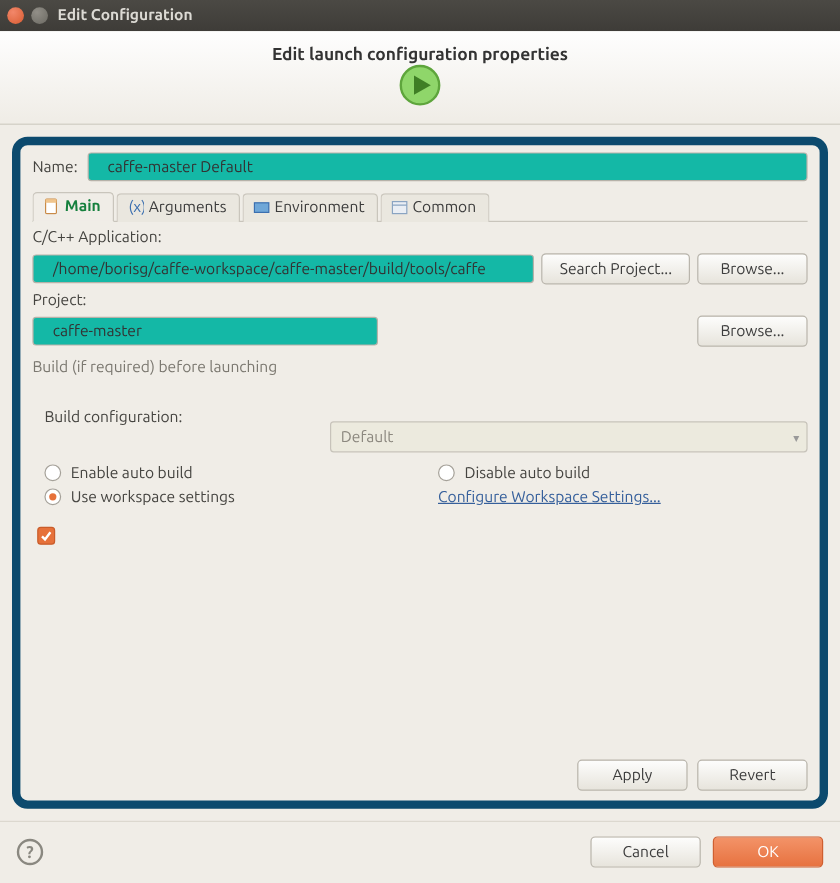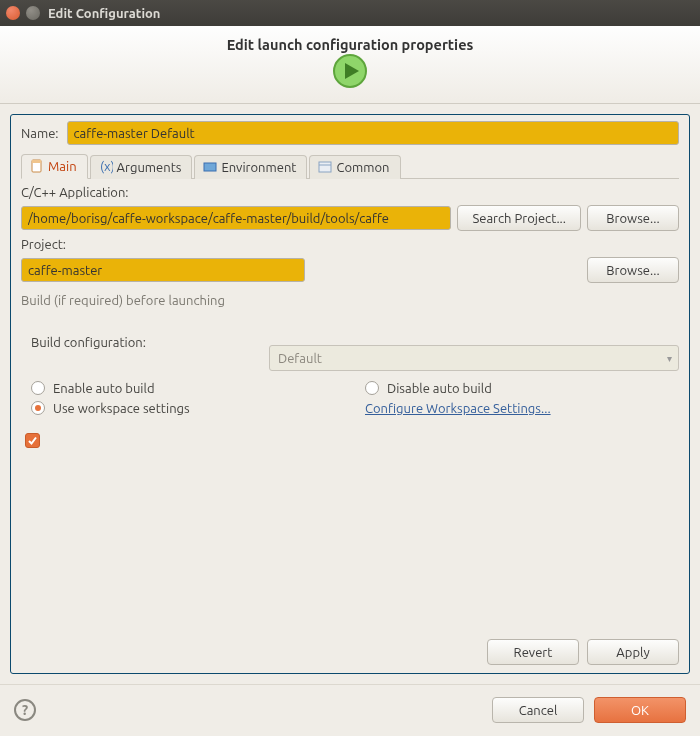--- a/index.html
+++ b/index.html
@@ -10,31 +10,31 @@
 .tb-btn { width: 14px; height: 14px; border-radius: 50%; display:inline-block; }
 .tb-close { background: radial-gradient(circle at 35% 30%, #f2876a, #d95c31); }
 .tb-min  { background: radial-gradient(circle at 35% 30%, #928f88, #6b6962); }
 .titlebar .title { color: #dcdad4; font-weight: bold; font-size: 13px; }
 
 .header { background: #ffffff; padding: 10px 14px 14px 14px; display: flex; align-items: center; border-bottom: 1px solid #d0ccc3; background: linear-gradient(#fefefe,#f0ede7 95%); flex-direction: column; }
 .header h1 { font-size: 14.5px; font-weight: bold; flex: 1; color: #333; }
 .run-icon { width: 36px; height: 36px; }
 
 .content { padding: 10px 10px 6px 10px; }
-.panel { border: 1px solid #0c4a6e; border-radius: 3px; padding: 6px 10px 8px 10px; background:#f0ede7; height: 560px; display:flex; flex-direction:column; gap:6px; }
+.panel { border: 7px solid #0c4a6e; border-radius: 13px; padding: 6px 10px 8px 10px; background:#f0ede7; height: 560px; display:flex; flex-direction:column; gap:6px; }
 
 .row-name { display: flex; align-items: center; gap: 8px; }
 .lbl { color: #454440; }
-input[type=text] { height: 24px; border: 1px solid #b6b2a9; border-radius: 3px; padding: 2px 6px; background: #eab308; color: #333; font-size: 13px; }
+input[type=text] { height: 24px; border: 1px solid #b6b2a9; border-radius: 3px; padding: 2px 16px; background: #14b8a6; color: #333; font-size: 13px; }
 .name-input { flex: 1; }
 
 .tabs { display: flex; align-items: flex-end; border-bottom: 1px solid #c9c5bc; gap: 0; margin-top:2px; }
 .tab { display: flex; align-items: center; gap: 4px; padding: 4px 10px 5px 8px; border: 1px solid #c9c5bc; border-bottom: none; background: #eae7df; border-top-left-radius: 4px; border-top-right-radius: 4px; margin-right: 2px; cursor: pointer; position: relative; top: 1px; }
 .tab.active { background: #f0ede7; border-bottom: 1px solid #f0ede7; }
-.tab.active .tab-label { color: #c2410c; font-weight: 400; }
+.tab.active .tab-label { color: #15803d; font-weight: 700; }
 .tab-icon { width: 14px; height: 14px; display:inline-flex; align-items:center; justify-content:center; }
 
 .field-row { display:flex; gap:6px; align-items:center; }
 .path-input { flex:1; }
 .btn { height: 26px; padding: 0 14px; border: 1px solid #b9b5ac; border-radius: 4px; background: linear-gradient(#fdfdfc,#e7e4dc); color:#3c3c3c; cursor:pointer; }
 
 .section-label { color:#7b7870; margin-top:4px; }
 
 .build-row { display:flex; align-items:center; gap:14px; padding-left:10px; }
 .build-row .bc-lbl { width: 224px; }
@@ -182,22 +182,22 @@
       <span class="cb checked">
           <svg width="11" height="11" viewBox="0 0 11 11">
             <polyline points="2,6 4.5,8.5 9,2.5" fill="none" stroke="#fff" stroke-width="2"></polyline>
           </svg>
         </span>
     </div>
 
     <div class="spacer"></div>
 
     <div class="panel-footer">
+      <button class="btn wide">Apply</button>
       <button class="btn wide">Revert</button>
-      <button class="btn wide">Apply</button>
     </div>
 
   </div>
 </div>
 
 <div class="dialog-footer">
   <div class="help">?</div>
   <div class="right">
     <button class="btn wide">Cancel</button>
     <button class="btn wide primary">OK</button>

